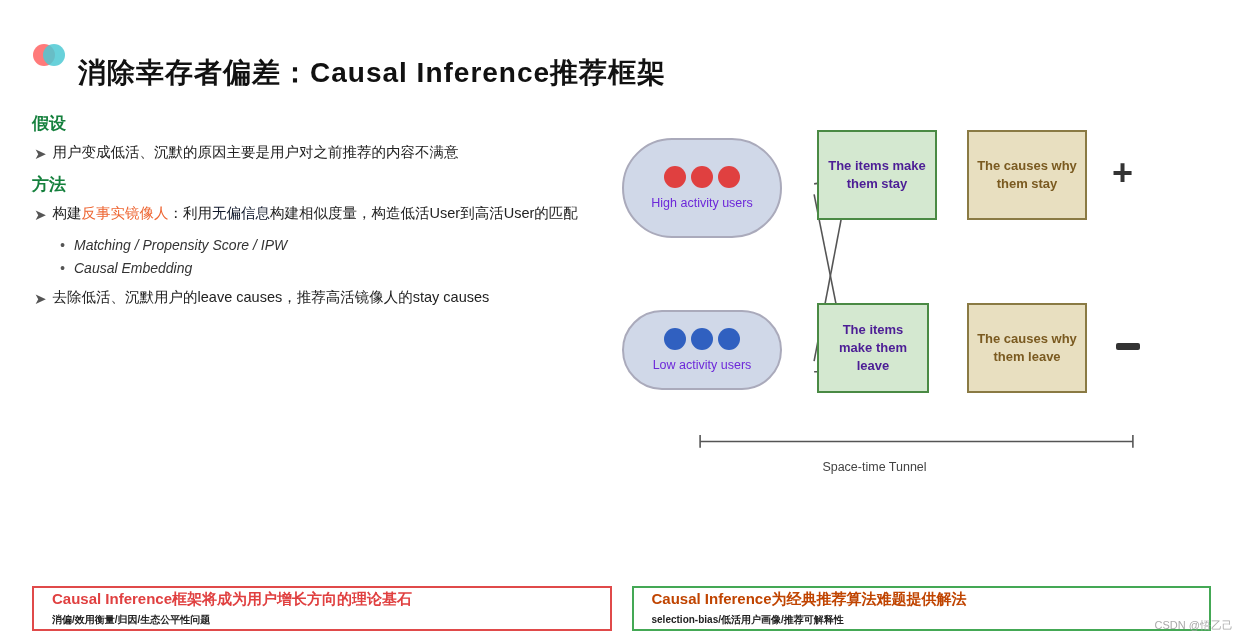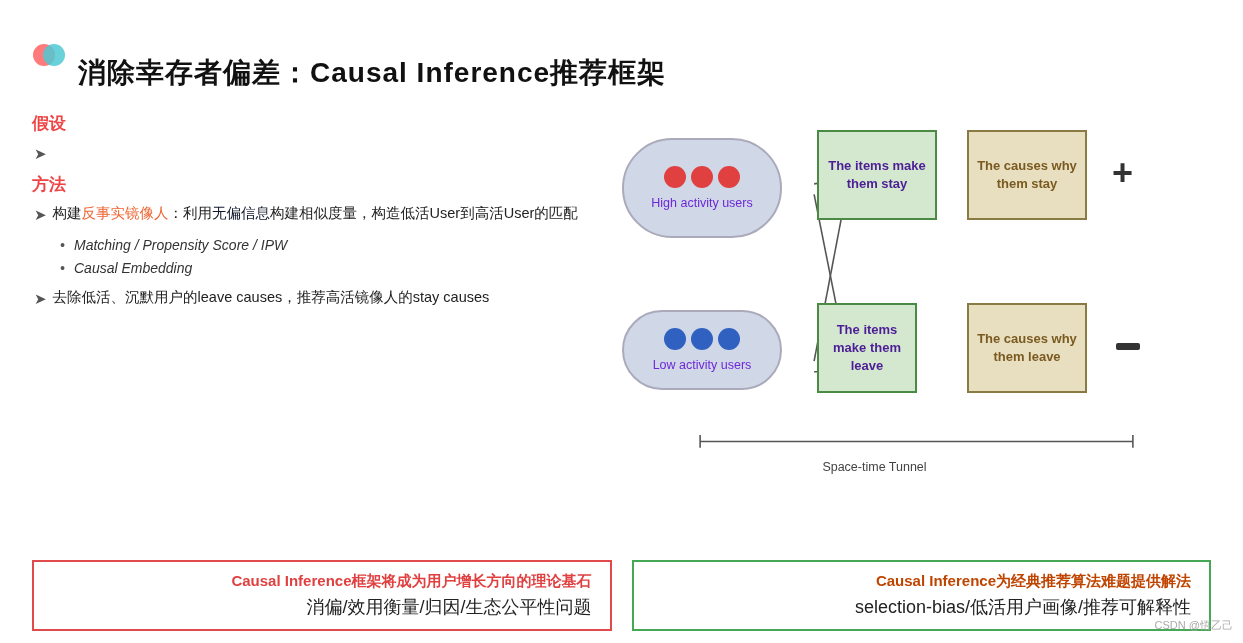--- a/index.html
+++ b/index.html
@@ -56,21 +56,21 @@
     
     .left-panel {
       width: 580px;
       flex-shrink: 0;
       padding-right: 18px;
     }
 
     .section-title {
       font-size: 17px;
       font-weight: 700;
-      color: #ef4444;
+      color: #15803d;
       margin-bottom: 6px;
       margin-top: 2px;
     }
 
     .bullet-item {
       display: flex;
       align-items: flex-start;
       margin-bottom: 7px;
       padding-left: 2px;
       font-size: 14.5px;
@@ -189,21 +189,21 @@
       position: absolute;
       left: 345px;
       top: 20px;
       width: 120px;
       height: 90px;
     }
     .box-bottom-left {
       position: absolute;
       left: 195px;
       top: 193px;
-      width: 100px;
+      width: 112px;
       height: 90px;
       border-radius: 7px;
     }
     .box-bottom-right {
       position: absolute;
       left: 345px;
       top: 193px;
       width: 120px;
       height: 90px;
     }
@@ -251,42 +251,42 @@
     
     .bottom-section {
       display: flex;
       gap: 20px;
       margin-top: 18px;
       flex-shrink: 0;
     }
     .bottom-box {
       flex: 1;
       border: 2px solid #e04a4a;
-      padding: 10px 18px;
-      text-align: right;
+      padding: 2px 18px;
+      text-align: left;
       background: #fff;
     }
     .bottom-box-left {
       border-color: #e04a4a;
     }
     .bottom-box-right {
       border-color: #44a855;
     }
     .bottom-box-title {
       font-size: 15px;
       font-weight: 700;
       color: #e04040;
       margin-bottom: 4px;
     }
     .bottom-box-title-green {
       color: #c04400;
     }
     .bottom-box-sub {
-      font-size: 18px;
-      font-weight: 400;
+      font-size: 10px;
+      font-weight: 700;
       color: #222;
     }
 
     
     .watermark {
       position: fixed;
       bottom: 10px;
       right: 10px;
       font-size: 11px;
       color: #aaa;
@@ -308,20 +308,21 @@
     <h1 class="header-title">消除幸存者偏差：Causal Inference推荐框架</h1>
   </div>
 
   <div class="content-area">
 
     <div class="left-panel">
 
       <div class="section-title">假设</div>
       <div class="bullet-item">
         <span class="arrow-sym">➤</span>
+        <span>用户变成低活、沉默的原因主要是用户对之前推荐的内容不满意</span>
       </div>
 
       <div class="method-section">
         <div class="section-title">方法</div>
 
         <div class="bullet-item">
           <span class="arrow-sym">➤</span>
           <span>
             <span>构建</span><span class="red-text">反事实镜像人</span><span>：利用</span><span class="red-text2">无偏信息</span><span>构建相似度量，构造低活User到高活User的匹配</span>
           </span>

